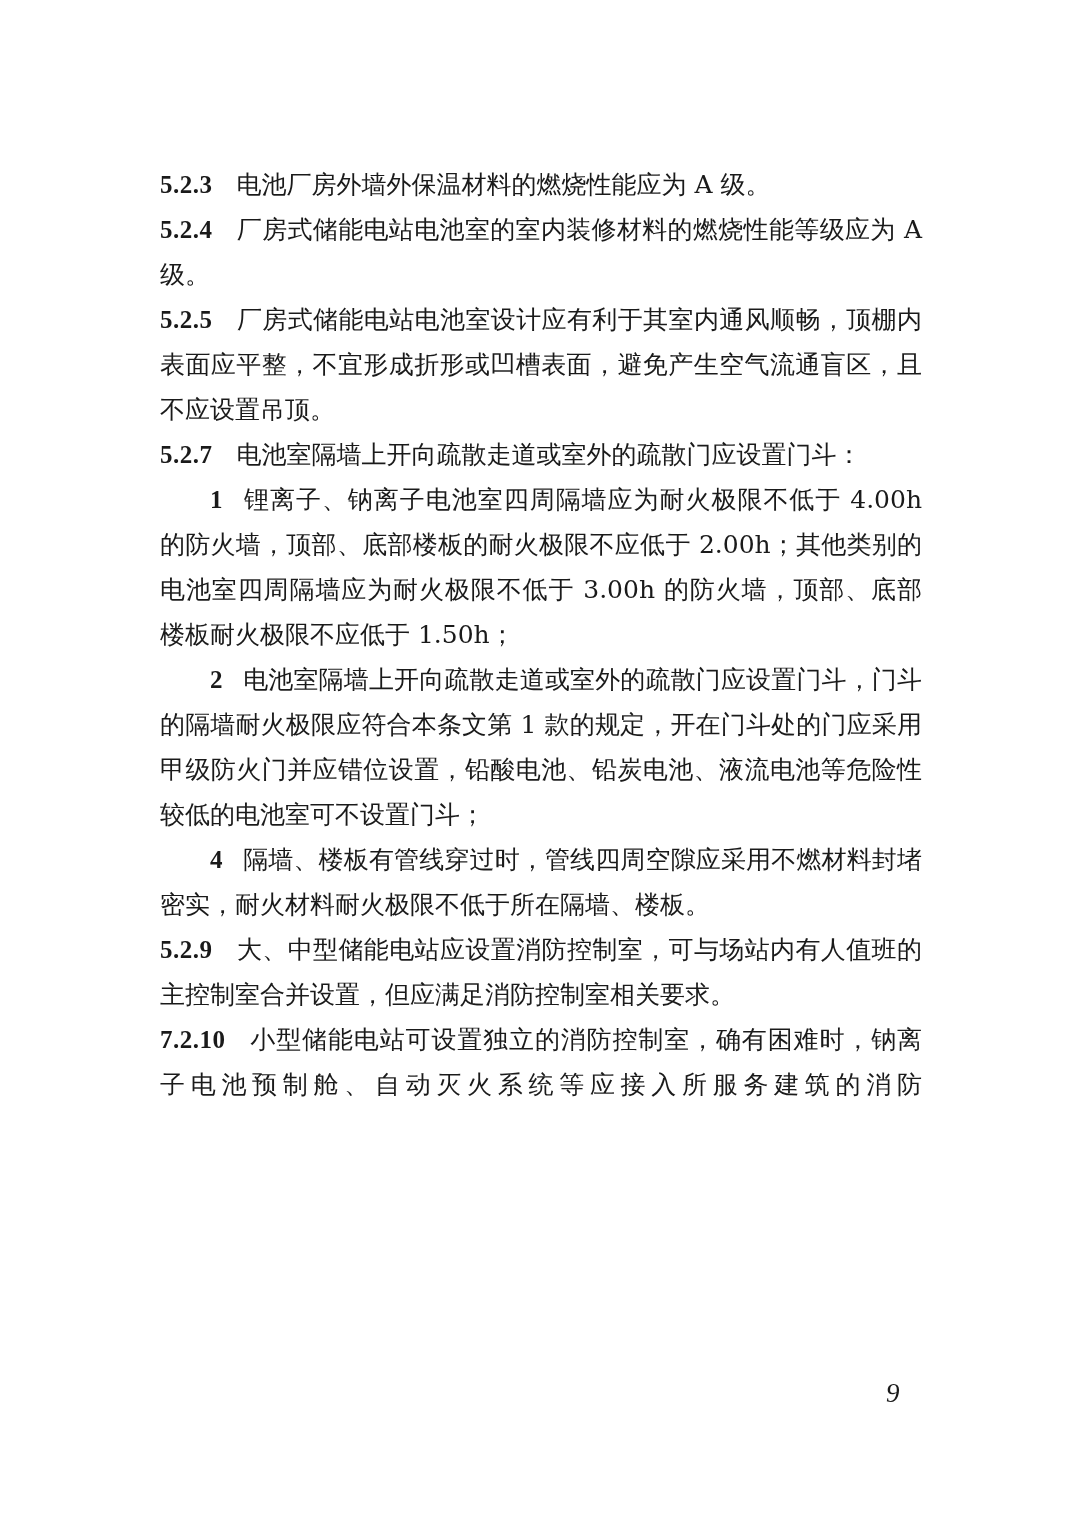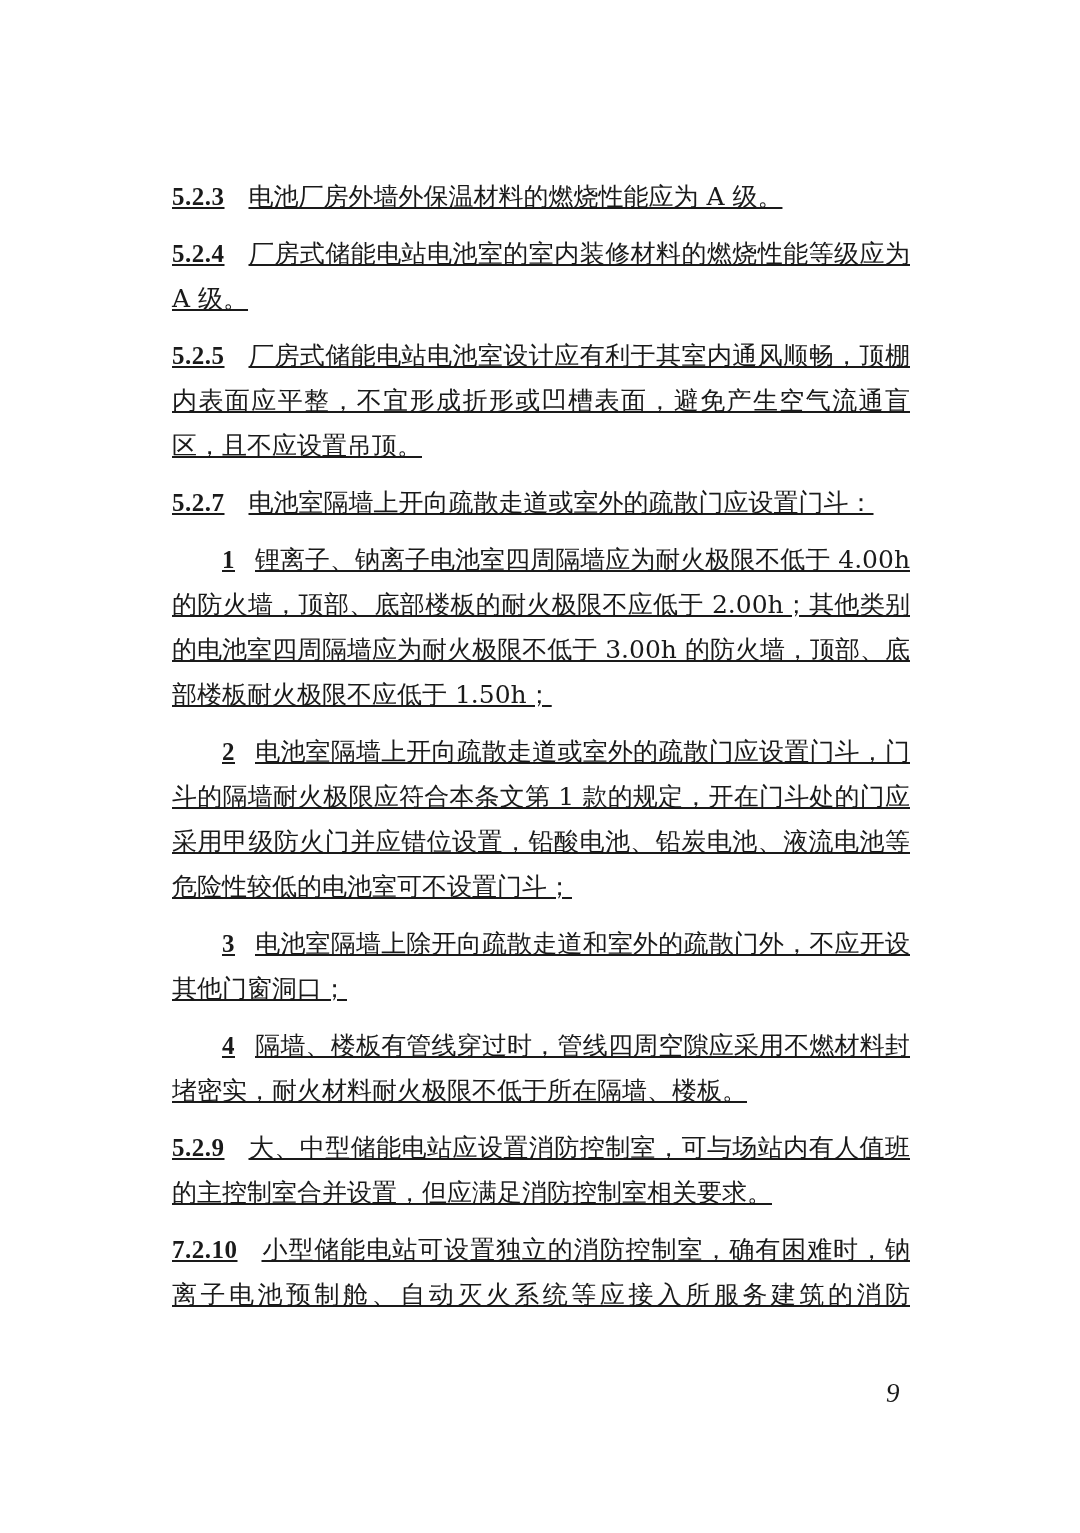--- a/index.html
+++ b/index.html
@@ -3,40 +3,39 @@
 <meta charset="utf-8">
 <style>
   html, body { margin: 0; padding: 0; background: #ffffff; }
   body { width: 1080px; height: 1533px; position: relative; overflow: hidden; }
   .page {
     position: absolute; left: 160px; top: 162px; width: 762px;
     font-family: "DejaVu Serif", "Liberation Serif", serif;
     font-size: 25px; line-height: 45px; color: #1a1a1a;
     text-align: justify; text-align-last: left;
   }
-  .para { margin: 12px; text-decoration: underline; }
+  .para { margin: 0; }
   .item { text-indent: 50px; }
   .num { font-family: "Liberation Serif", "DejaVu Serif", serif; font-weight: bold; margin-right: 24px; letter-spacing: 0.5px; }
   .item .num { margin-right: 20px; }
   .pagenum {
     position: absolute; left: 886px; top: 1378px;
     font-family: "Liberation Serif", "DejaVu Serif", serif; font-style: italic; font-size: 27px; color: #1a1a1a;
   }
 </style>
 </head>
 <body>
 
 <div class="page">
   <p class="para"><span class="num">5.2.3</span><span>电池厂房外墙外保温材料的燃烧性能应为 A 级。</span></p>
   <p class="para"><span class="num">5.2.4</span><span>厂房式储能电站电池室的室内装修材料的燃烧性能等级应为 A 级。</span></p>
   <p class="para"><span class="num">5.2.5</span><span>厂房式储能电站电池室设计应有利于其室内通风顺畅，顶棚内表面应平整，不宜形成折形或凹槽表面，避免产生空气流通盲区，且不应设置吊顶。</span></p>
   <p class="para"><span class="num">5.2.7</span><span>电池室隔墙上开向疏散走道或室外的疏散门应设置门斗：</span></p>
 
   <p class="para item"><span class="num">1</span><span>锂离子、钠离子电池室四周隔墙应为耐火极限不低于 4.00h 的防火墙，顶部、底部楼板的耐火极限不应低于 2.00h；其他类别的电池室四周隔墙应为耐火极限不低于 3.00h 的防火墙，顶部、底部楼板耐火极限不应低于 1.50h；</span></p>
   <p class="para item"><span class="num">2</span><span>电池室隔墙上开向疏散走道或室外的疏散门应设置门斗，门斗的隔墙耐火极限应符合本条文第 1 款的规定，开在门斗处的门应采用甲级防火门并应错位设置，铅酸电池、铅炭电池、液流电池等危险性较低的电池室可不设置门斗；</span></p>
-  <p class="para item"><span class="num">3</span><span>电池室隔墙上除开向疏散走道和室外的疏散门外，不应开设其他门窗洞口；</span></p>
   <p class="para item"><span class="num">4</span><span>隔墙、楼板有管线穿过时，管线四周空隙应采用不燃材料封堵密实，耐火材料耐火极限不低于所在隔墙、楼板。</span></p>
 
   <p class="para"><span class="num">5.2.9</span><span>大、中型储能电站应设置消防控制室，可与场站内有人值班的主控制室合并设置，但应满足消防控制室相关要求。</span></p>
   <p class="para" style="text-align-last: justify;"><span class="num">7.2.10</span><span>小型储能电站可设置独立的消防控制室，确有困难时，钠离子电池预制舱、自动灭火系统等应接入所服务建筑的消防</span></p>
 </div>
 
 <div class="pagenum">9</div>
 
 </body></html>

